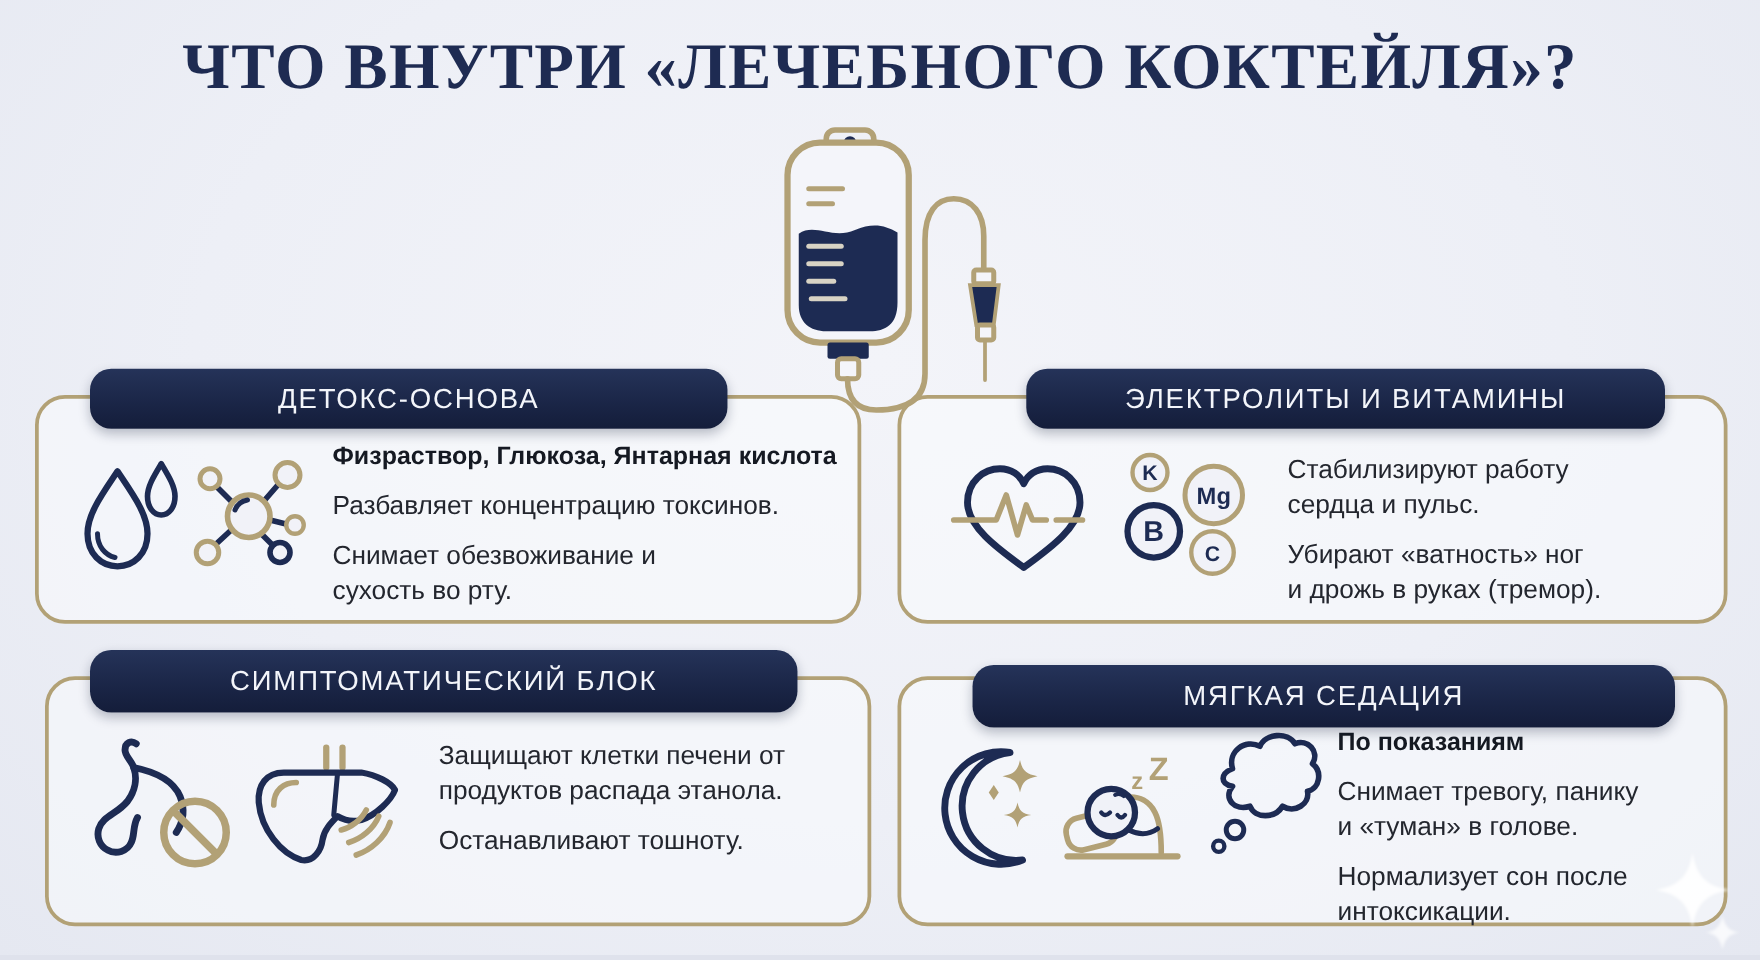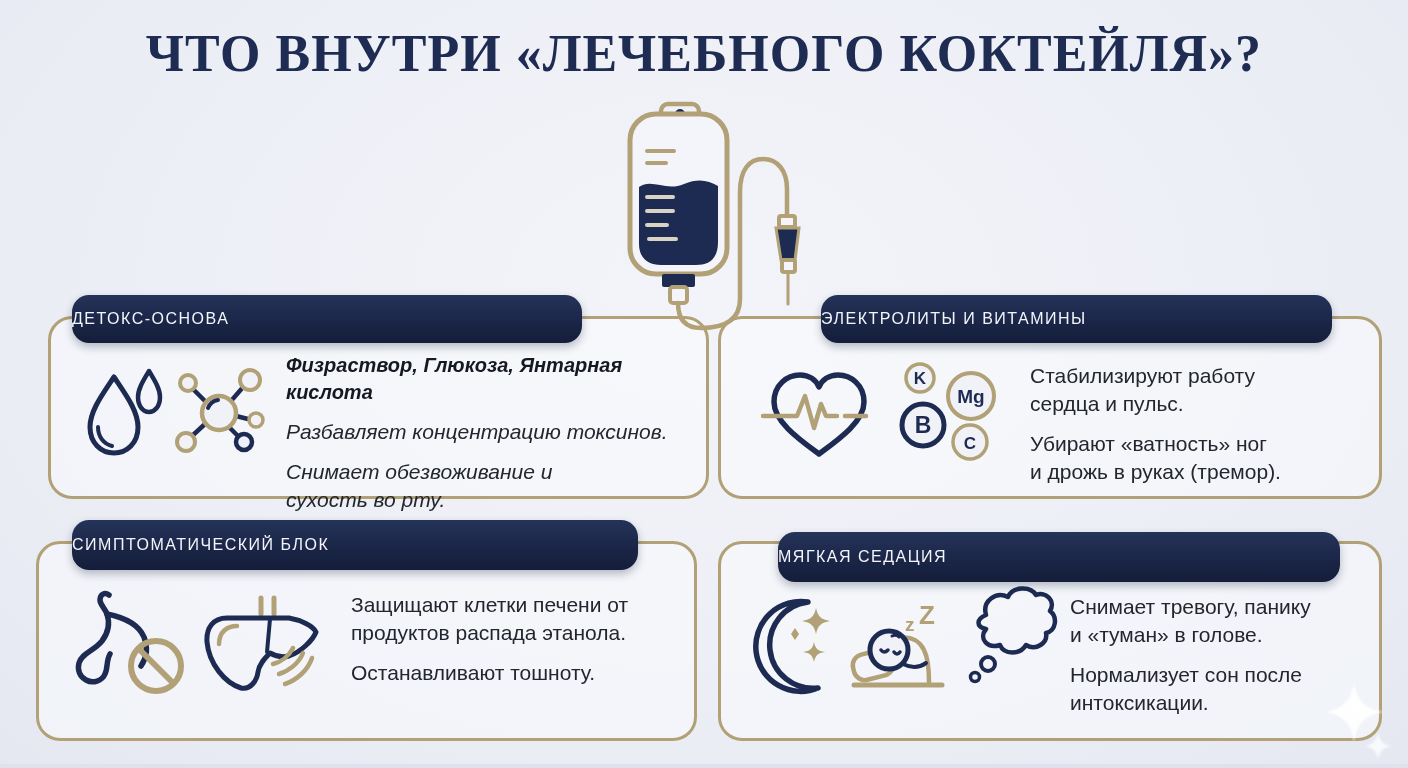--- a/index.html
+++ b/index.html
@@ -10,28 +10,28 @@
   }
   .title{
     position:absolute;left:0;right:0;top:24px;text-align:center;
     font-family:"Liberation Serif","DejaVu Serif",serif;
     font-size:52px;font-weight:700;letter-spacing:1px;color:#1e2b52;
   }
   .card{
     position:absolute;border:3px solid #b2a176;border-radius:24px;
     background:rgba(250,251,254,.55);
   }
-  .card-tl{left:48px;top:316px;width:655px;height:177px;font-style:italic;}
+  .card-tl{left:28px;top:316px;width:655px;height:177px;}
   .card-tr{left:718px;top:316px;width:658px;height:177px;}
   .card-bl{left:36px;top:541px;width:655px;height:194px;}
   .card-br{left:718px;top:541px;width:658px;height:194px;}
   .pill{
-    position:absolute;display:flex;align-items:center;
+    position:absolute;display:flex;align-items:center;justify-content:center;
     background:linear-gradient(180deg,#253359 0%,#1a2546 60%,#141d3a 100%);
-    border-radius:17px;color:#f3f5fa;font-size:16px;letter-spacing:1.5px;
+    border-radius:17px;color:#f3f5fa;font-size:22px;letter-spacing:1.5px;
     box-shadow:0 4px 9px rgba(15,25,55,.28);z-index:5;
   }
   .pill-tl{left:72px;top:295px;width:510px;height:48px;}
   .pill-tr{left:821px;top:295px;width:511px;height:48px;}
   .pill-bl{left:72px;top:520px;width:566px;height:50px;}
   .pill-br{left:778px;top:520px;width:562px;height:50px;margin-top:12px;}
   .icon{position:absolute;}
   .text{position:absolute;}
   .lead{font-weight:bold;font-size:20px;line-height:27px;color:#151922;margin:0 0 9px;white-space:pre-line;}
   .para{font-size:21px;line-height:28px;color:#23262e;margin:12px 0 9px;white-space:pre-line;}
@@ -184,20 +184,21 @@
       <path d="M44,40 Q48,38 51,41" fill="none" stroke="#1d2b53" stroke-width="3" stroke-linecap="round"></path>
       <path d="M55,68 C63,72 71,72 78,67" fill="none" stroke="#1d2b53" stroke-width="4" stroke-linecap="round"></path>
       <path d="M6,89 L94,89" stroke="#b2a176" stroke-width="5" stroke-linecap="round"></path>
     </svg>
     <svg class="icon" style="left:237px;top:37px;width:97px;height:112px" viewBox="0 0 97 112">
       <path d="M28,34 C24,20 38,10 50,16 C54,6 72,4 78,14 C88,10 98,20 92,30 C100,36 98,50 88,52 C90,62 78,70 68,64 C62,74 46,74 42,64 C30,68 20,58 28,48 C18,46 18,38 28,34 Z" fill="none" stroke="#1d2b53" stroke-width="4.5" stroke-linejoin="round"></path>
       <circle cx="30" cy="83" r="7" fill="none" stroke="#1d2b53" stroke-width="4"></circle>
       <circle cx="17" cy="96" r="4.5" fill="none" stroke="#1d2b53" stroke-width="3.5"></circle>
     </svg>
     <div class="text" style="left:349px;top:37px;width:300px">
+      <p class="lead">По показаниям</p>
       <p class="para">Снимает тревогу, панику
 и «туман» в голове.</p>
       <p class="para">Нормализует сон после
 интоксикации.</p>
     </div>
   </div>
 
   <svg class="watermark" viewBox="0 0 92 100">
     <path d="M38,14 C41,33 49,41 68,44 C49,47 41,55 38,74 C35,55 27,47 8,44 C27,41 35,33 38,14 Z" fill="#ffffff" opacity="0.92"></path>
     <path d="M62,64 C63.5,73 68,77.5 76,78 C68,78.5 63.5,83 62,92 C60.5,83 56,78.5 48,78 C56,77.5 60.5,73 62,64 Z" fill="#ffffff" opacity="0.75"></path>

